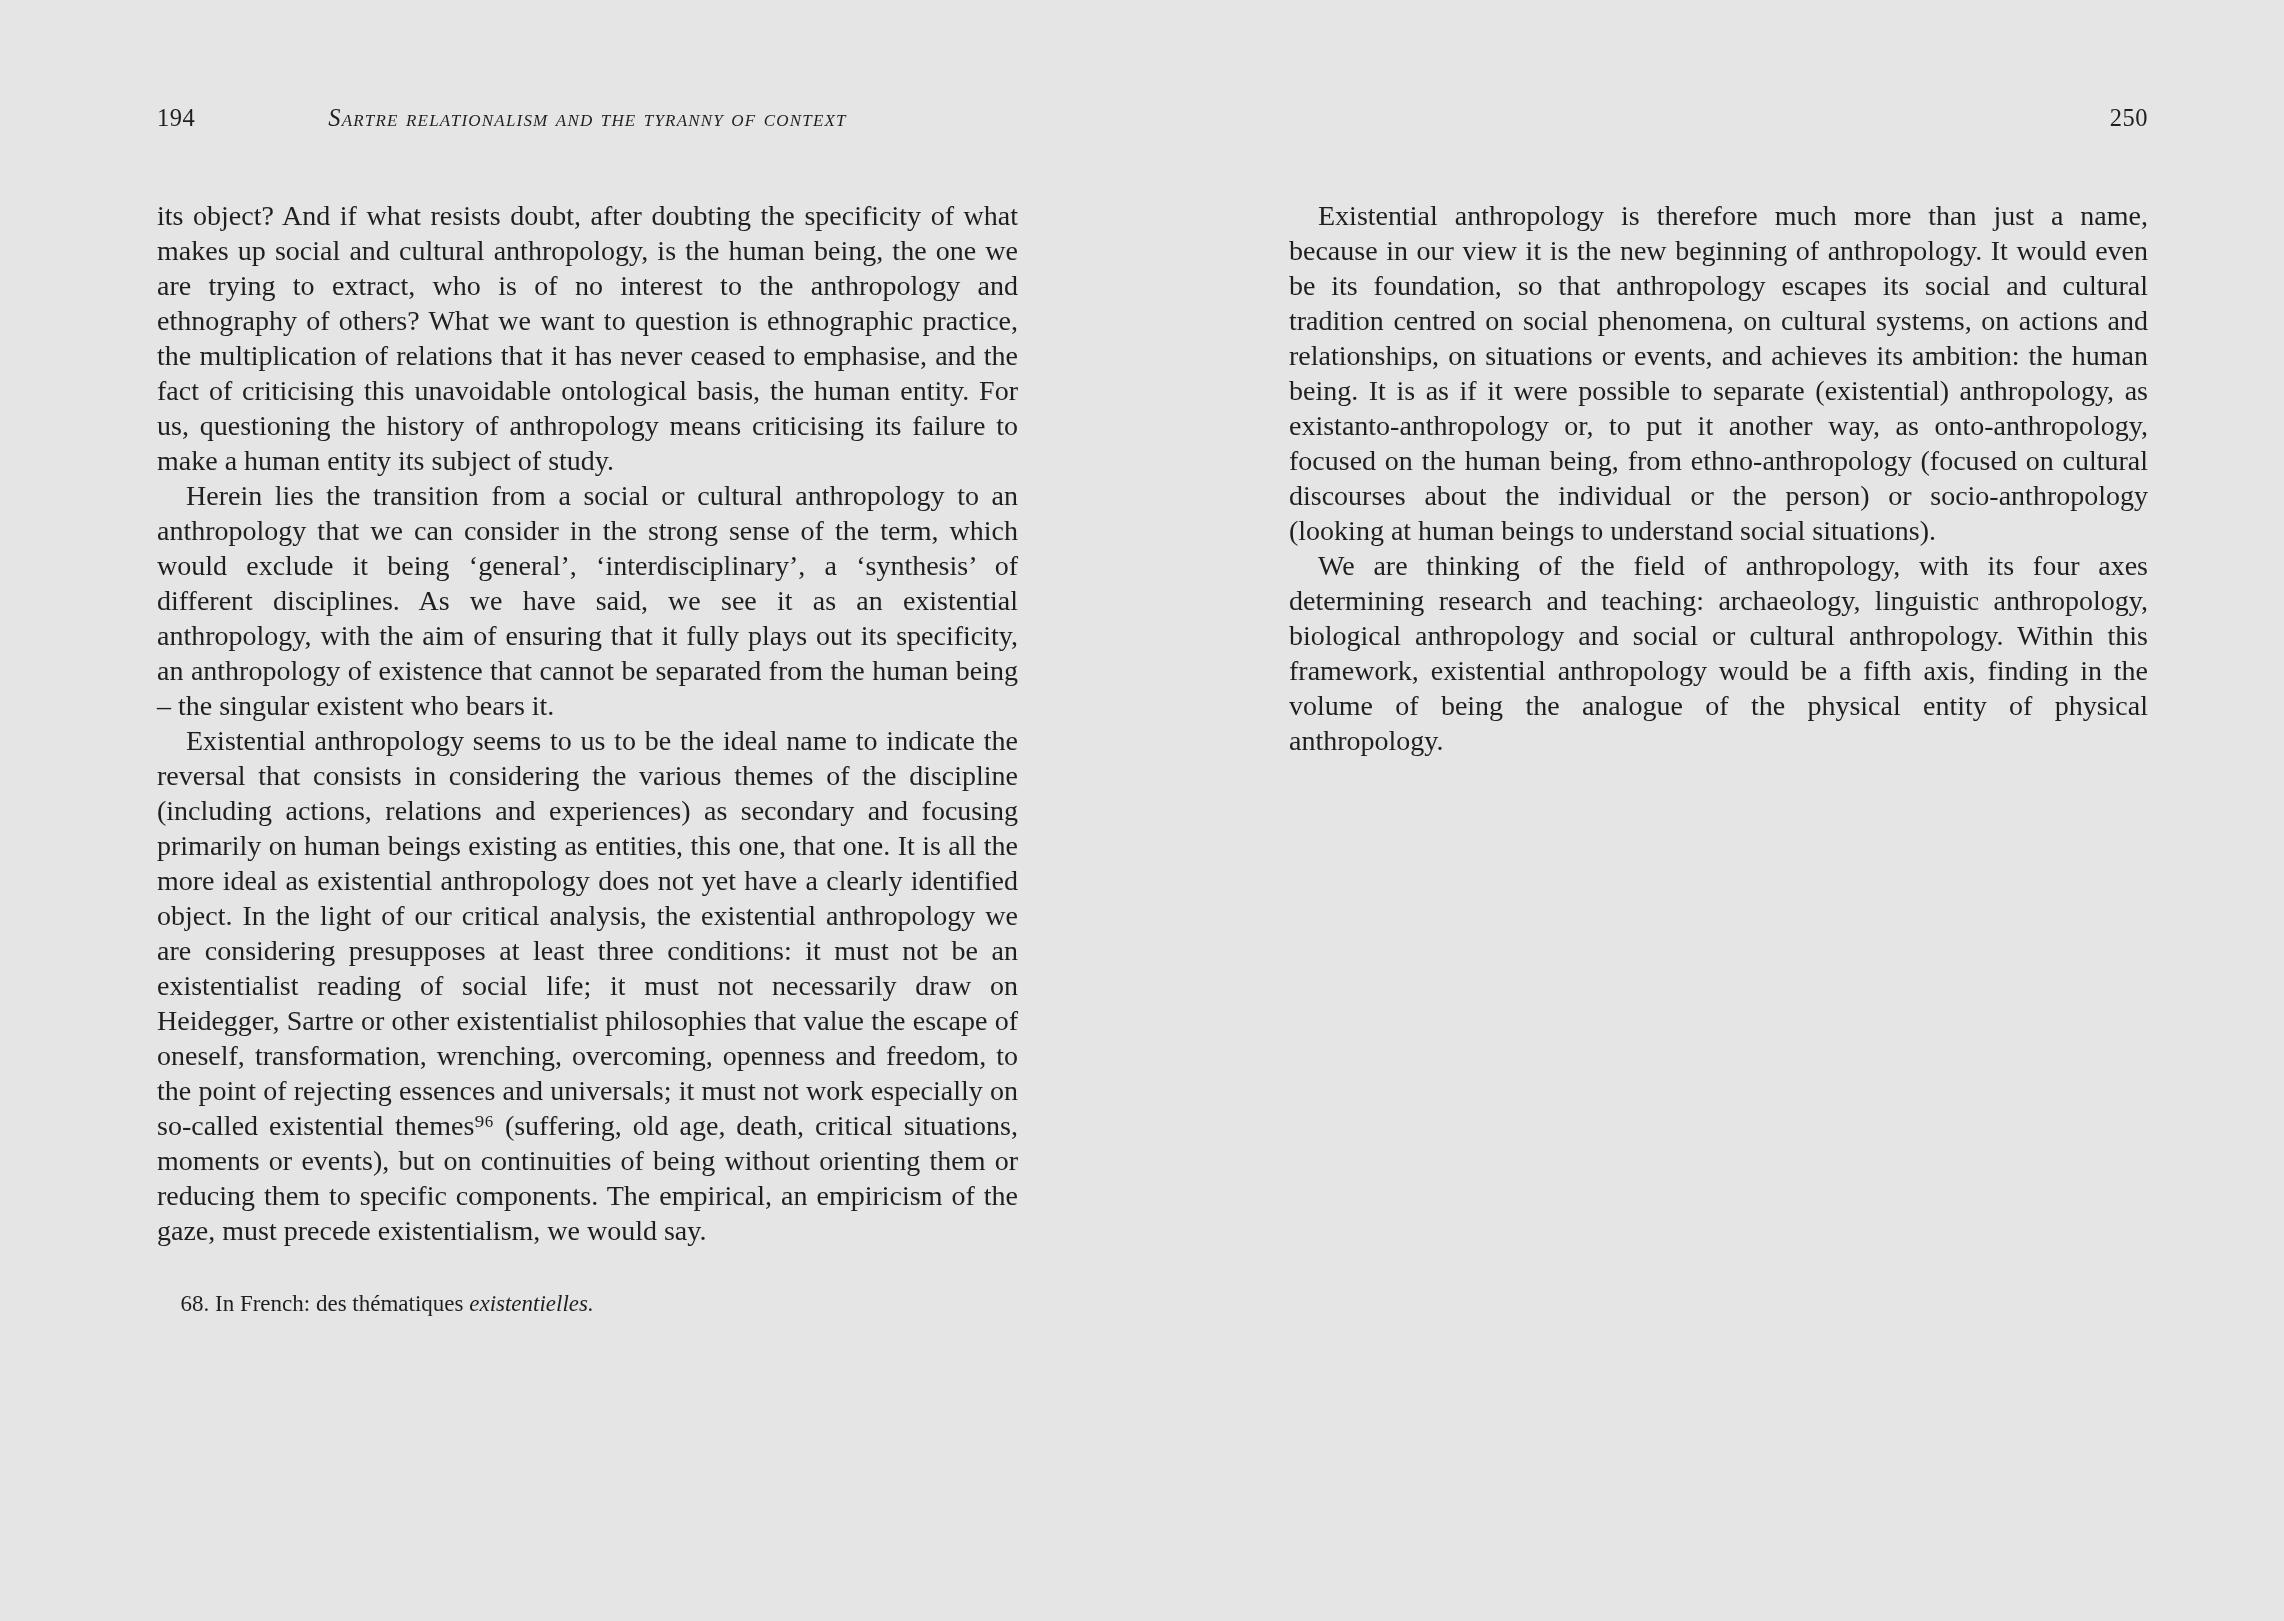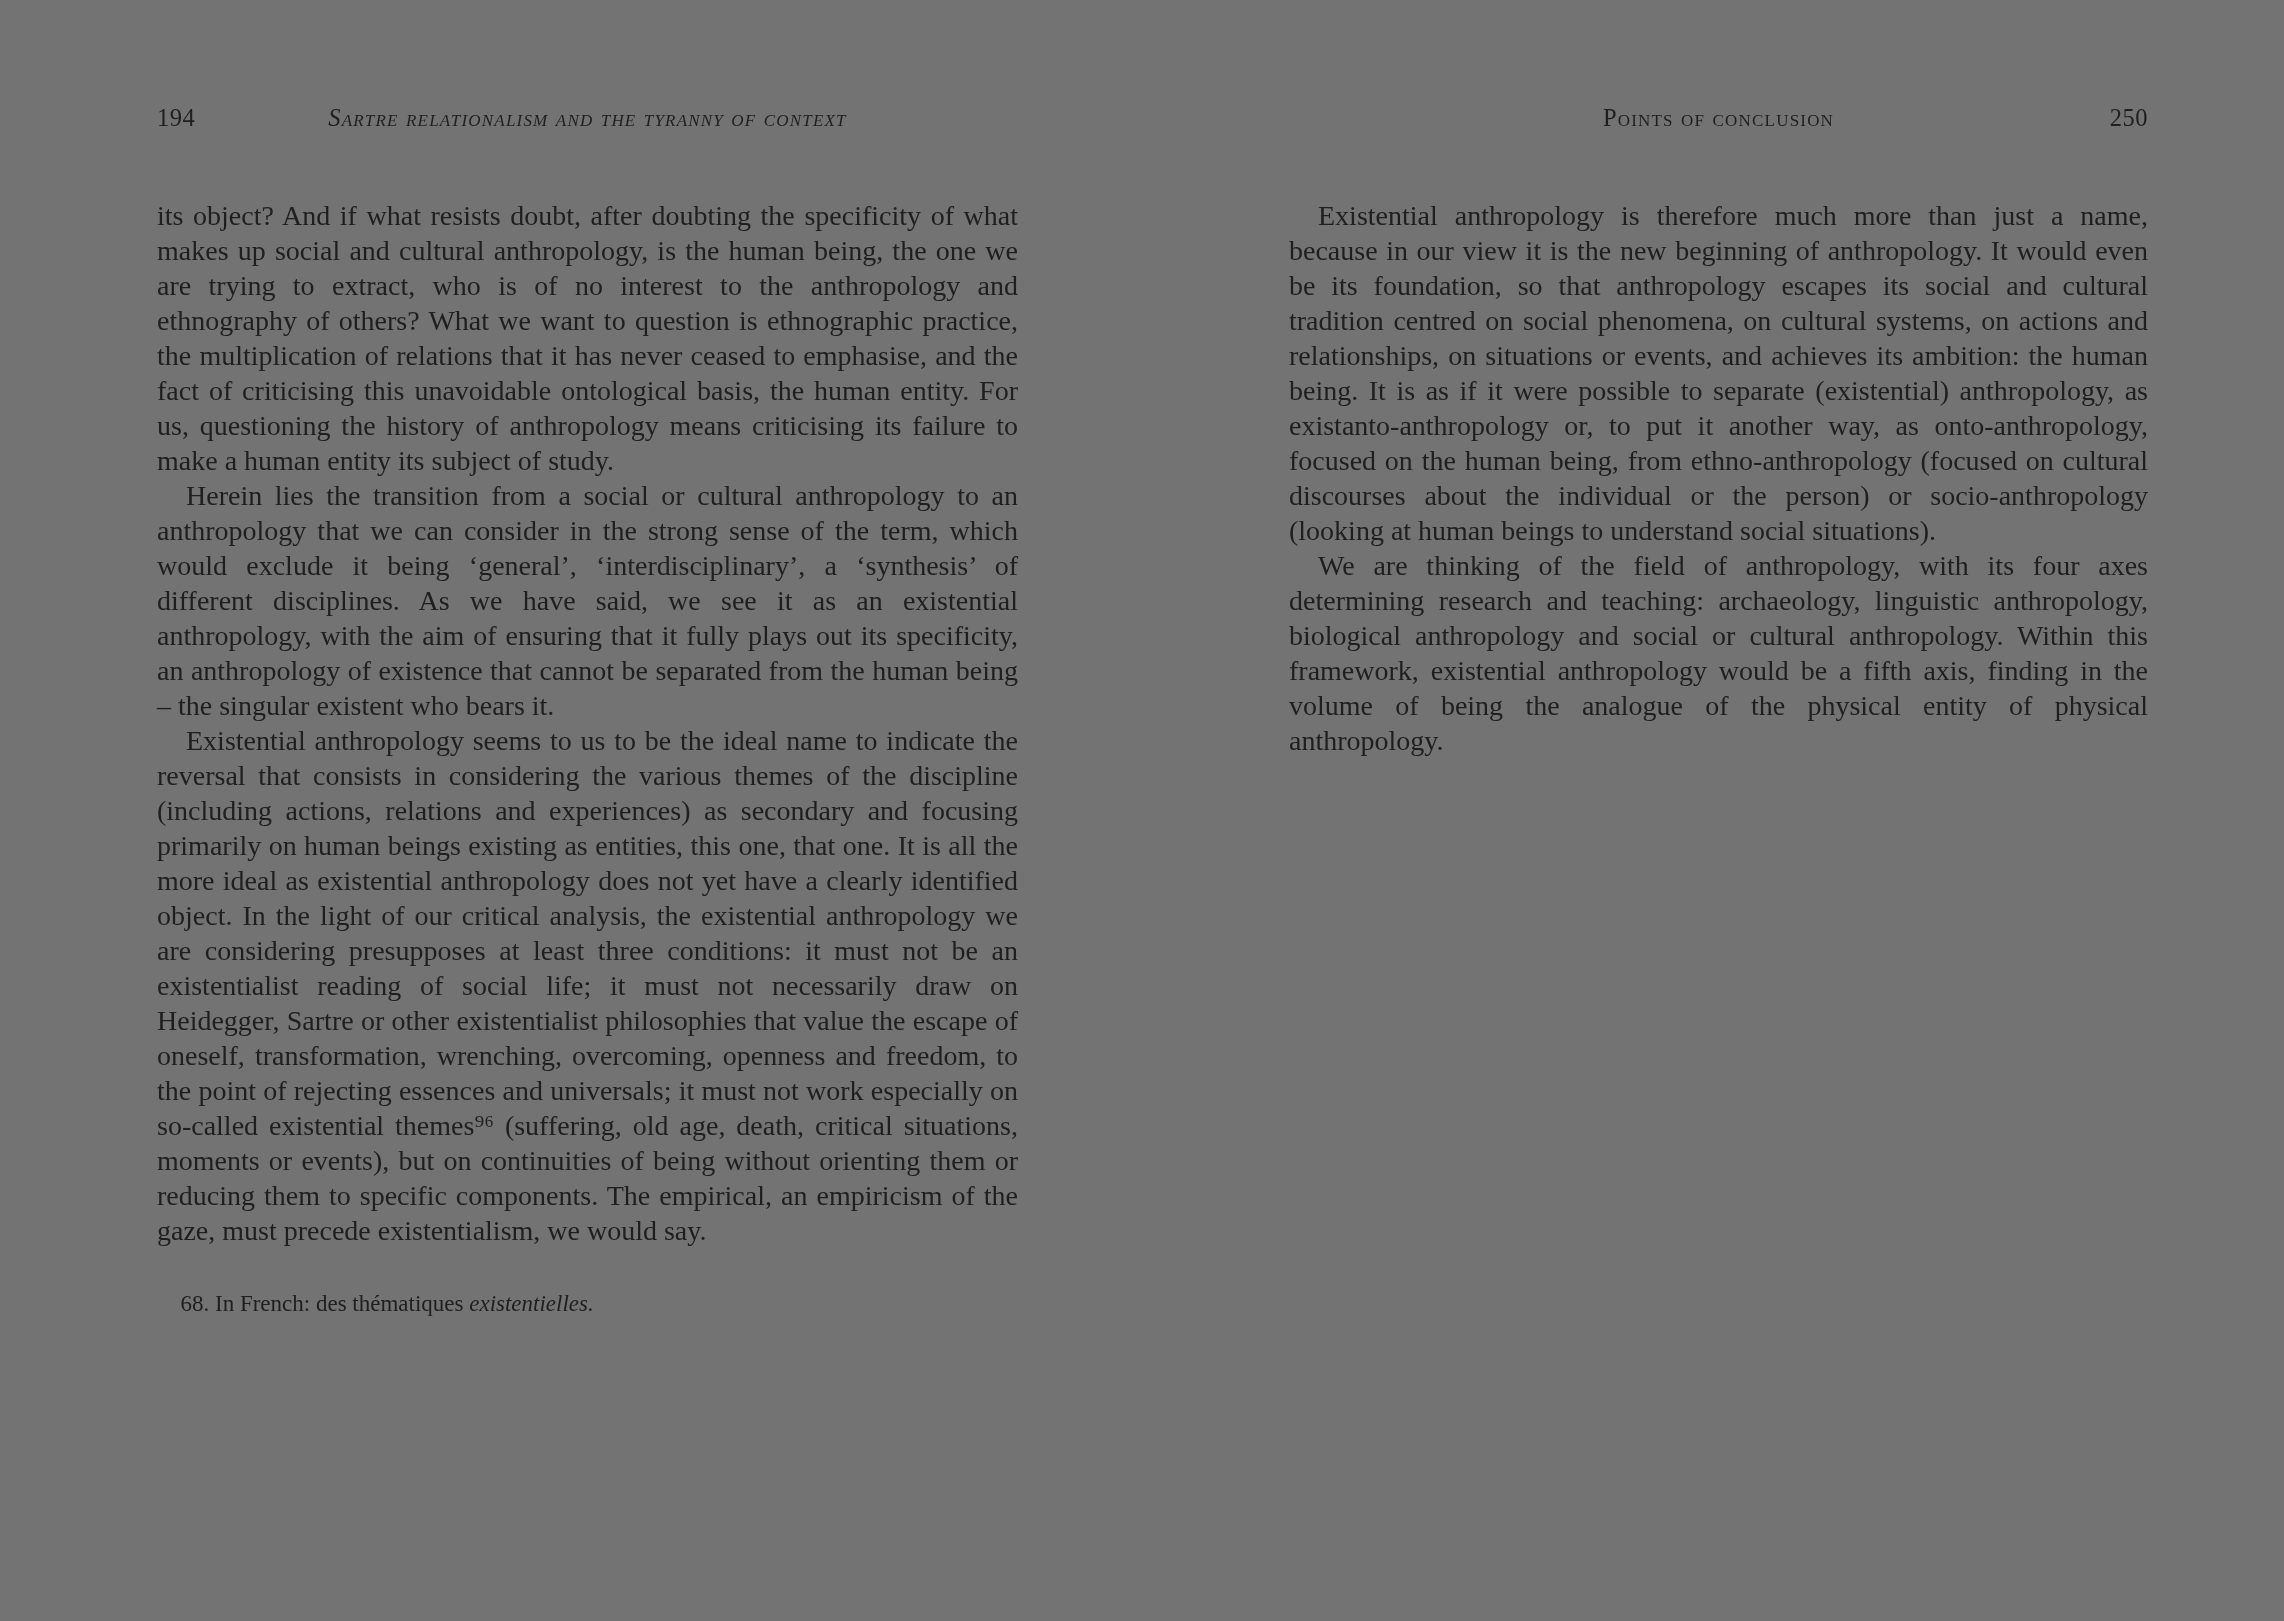--- a/index.html
+++ b/index.html
@@ -4,21 +4,21 @@
 <style>
   html, body {
     margin: 0;
     padding: 0;
     background: #ffffff;
   }
   .spread {
     position: relative;
     width: 2285px;
     height: 1621px;
-    background: #737373;
+    background: #e5e5e5;
     font-family: "Liberation Serif", "DejaVu Serif", serif;
     color: #1f1f1f;
     overflow: hidden;
   }
   .page {
     position: absolute;
     top: 104px;
   }
   .page-left  { left: 157px;  width: 861px; }
   .page-right { left: 1289px; width: 859px; }
@@ -87,21 +87,20 @@
       <p class="indent">Existential anthropology seems to us to be the ideal name to indicate the reversal that consists in considering the various themes of the discipline (including actions, relations and experiences) as secondary and focusing primarily on human beings existing as entities, this one, that one. It is all the more ideal as existential anthropology does not yet have a clearly identified object. In the light of our critical analysis, the existential anthropology we are considering presupposes at least three conditions: it must not be an existentialist reading of social life; it must not necessarily draw on Heidegger, Sartre or other existentialist philosophies that value the escape of oneself, transformation, wrenching, overcoming, openness and freedom, to the point of rejecting essences and universals; it must not work especially on so-called existential themes⁹⁶ (suffering, old age, death, critical situations, moments or events), but on continuities of being without orienting them or reducing them to specific components. The empirical, an empiricism of the gaze, must precede existentialism, we would say.</p>
     </div>
 
     <div class="footnote">
       <span>68. In French: des thématiques </span><span class="fn-italic">existentielles.</span>
     </div>
   </section>
 
   <section class="page page-right">
     <header class="page-header">
-      <span class="running-head">Points of conclusion</span>
       <span class="page-number right-num">250</span>
     </header>
 
     <div class="body-text">
       <p class="indent">Existential anthropology is therefore much more than just a name, because in our view it is the new beginning of anthropology. It would even be its foundation, so that anthropology escapes its social and cultural tradition centred on social phenomena, on cultural systems, on actions and relationships, on situations or events, and achieves its ambition: the human being. It is as if it were possible to separate (existential) anthropology, as existanto-anthropology or, to put it another way, as onto-anthropology, focused on the human being, from ethno-anthropology (focused on cultural discourses about the individual or the person) or socio-anthropology (looking at human beings to understand social situations).</p>
       <p class="indent">We are thinking of the field of anthropology, with its four axes determining research and teaching: archaeology, linguistic anthropology, biological anthropology and social or cultural anthropology. Within this framework, existential anthropology would be a fifth axis, finding in the volume of being the analogue of the physical entity of physical anthropology.</p>
     </div>
   </section>
 
 </div>

